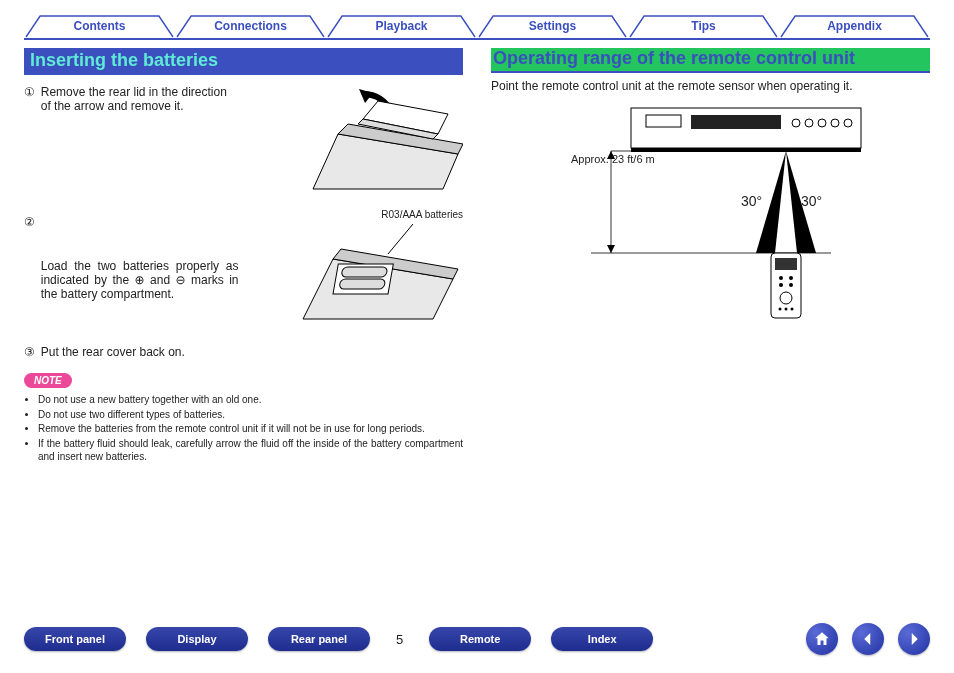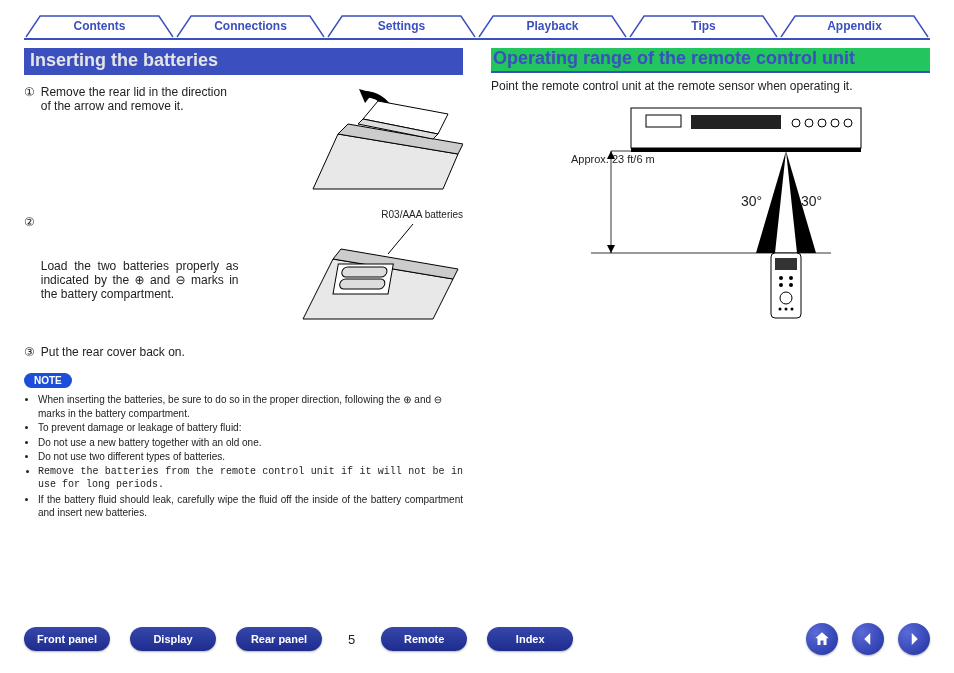--- a/index.html
+++ b/index.html
@@ -41,45 +41,46 @@
     inset:0;
     pointer-events:none;
   }
   .tab svg{position:absolute;inset:0;width:100%;height:100%;}
   .tab-label{position:relative;z-index:1;}
   
   .cols{display:flex;gap:28px;}
   .col{flex:1;min-width:0;}
   .heading{
     background:var(--blue);
-    color:#e5e5e5;
+    color:#5eead4;
     padding:2px 6px 3px;
     font-size:18px;
     font-weight:bold;
     border-bottom:1px solid var(--blue);
     margin-bottom:4px;
   }
   .heading.outline{
     background:#22c55e;
     color:var(--blue);
     border-bottom:2px solid var(--blue);
     padding:0 2px 2px;
   }
   .step{display:flex;gap:6px;margin:6px 0 10px;align-items:flex-start;}
   .step .num{font-size:12px;}
   .battery-ill{height:130px;display:flex;align-items:flex-start;justify-content:flex-end;}
   .note-pill{
     display:inline-block;
-    background:#1d4ed8;
+    background:#ec4899;
     color:#fff;
     font-size:10px;
     font-weight:bold;
     padding:2px 10px;
     border-radius:8px;
     margin:4px 0;
+    font-style:italic;
   }
   .notes{font-size:10px;line-height:1.35;}
   .notes li{margin:1px 0;}
   .notes ul{padding-left:14px;margin:0;}
   .sub{padding-left:22px;}
   .right-intro{font-size:12px;margin:6px 0 10px;}
   .range-ill{height:230px;position:relative;}
   .range-label{position:absolute;left:80px;top:50px;font-size:11px;}
   .angle{position:absolute;top:90px;font-size:14px;}
   .angle.l{left:250px;}
@@ -90,21 +91,21 @@
     left:24px;right:24px;bottom:18px;
     display:flex;
     align-items:center;
     gap:20px;
   }
   .pill{
     background:linear-gradient(#3646aa,#1e2c8e);
     color:#fff;
     font-weight:bold;
     font-size:11px;
-    width:86px;height:24px;
+    width:102px;height:24px;
     border-radius:12px;
     display:flex;align-items:center;justify-content:center;
     box-shadow:0 1px 2px rgba(0,0,0,.3);
     cursor:pointer;
     flex:none;
   }
   .pagenum{font-size:13px;color:#222;margin:0 6px;flex:none;}
   .footer-right{margin-left:auto;display:flex;gap:14px;align-items:center;}
   .circ{
     width:32px;height:32px;border-radius:50%;
@@ -133,27 +134,27 @@
   <div class="tab">
     <svg viewBox="0 0 150 24" preserveAspectRatio="none">
         <path class="tab-shape" d="M2,23 L16,2 L134,2 L148,23"></path>
       </svg>
     <span class="tab-label">Connections</span>
   </div>
   <div class="tab">
     <svg viewBox="0 0 150 24" preserveAspectRatio="none">
         <path class="tab-shape" d="M2,23 L16,2 L134,2 L148,23"></path>
       </svg>
+    <span class="tab-label">Playback</span>
+  </div>
+  <div class="tab">
+    <svg viewBox="0 0 150 24" preserveAspectRatio="none">
+        <path class="tab-shape" d="M2,23 L16,2 L134,2 L148,23"></path>
+      </svg>
     <span class="tab-label">Settings</span>
-  </div>
-  <div class="tab">
-    <svg viewBox="0 0 150 24" preserveAspectRatio="none">
-        <path class="tab-shape" d="M2,23 L16,2 L134,2 L148,23"></path>
-      </svg>
-    <span class="tab-label">Playback</span>
   </div>
   <div class="tab">
     <svg viewBox="0 0 150 24" preserveAspectRatio="none">
         <path class="tab-shape" d="M2,23 L16,2 L134,2 L148,23"></path>
       </svg>
     <span class="tab-label">Tips</span>
   </div>
   <div class="tab">
     <svg viewBox="0 0 150 24" preserveAspectRatio="none">
         <path class="tab-shape" d="M2,23 L16,2 L134,2 L148,23"></path>
@@ -206,31 +207,27 @@
       </div>
     </div>
 
     <div class="step">
       <span class="num">③</span>
       <span>Put the rear cover back on.</span>
     </div>
 
     <span class="note-pill">NOTE</span>
     <div class="notes">
-      <ul style="list-style:disc;">
-        <li>When inserting the batteries, be sure to do so in the proper direction, following the ⊕ and ⊖ marks in the battery compartment.</li>
-        <li>To prevent damage or leakage of battery fluid:</li>
-      </ul>
       <ul class="sub" style="list-style:disc;">
         <li>Do not use a new battery together with an old one.</li>
         <li>Do not use two different types of batteries.</li>
       </ul>
       <ul style="list-style:disc;">
-        <li style="text-align:justify;font-family:Liberation Mono, monospace;">Remove the batteries from the remote control unit if it will not be in use for long periods.</li>
-        <li style="text-align:justify;">If the battery fluid should leak, carefully wipe the fluid off the inside of the battery compartment and insert new batteries.</li>
+        <li style="text-align:justify;">Remove the batteries from the remote control unit if it will not be in use for long periods.</li>
+        <li style="text-align:justify;">If the battery fluid should leak, carefully arrow the fluid off the inside of the battery compartment and insert new batteries.</li>
       </ul>
     </div>
   </div>
 
   <div class="col">
     <div class="heading outline">Operating range of the remote control unit</div>
     <div class="right-intro">Point the remote control unit at the remote sensor when operating it.</div>
 
     <div class="range-ill device-ill">
       <svg width="360" height="220" viewBox="0 0 360 220">

